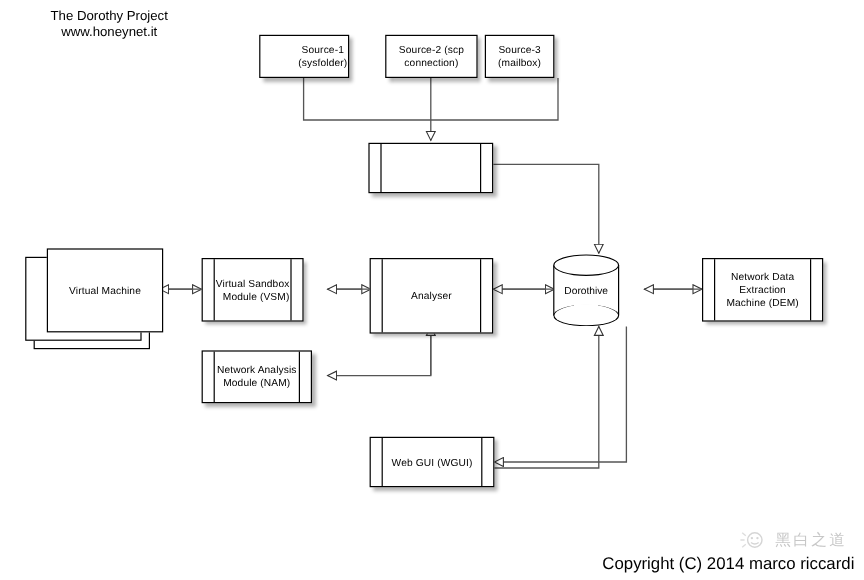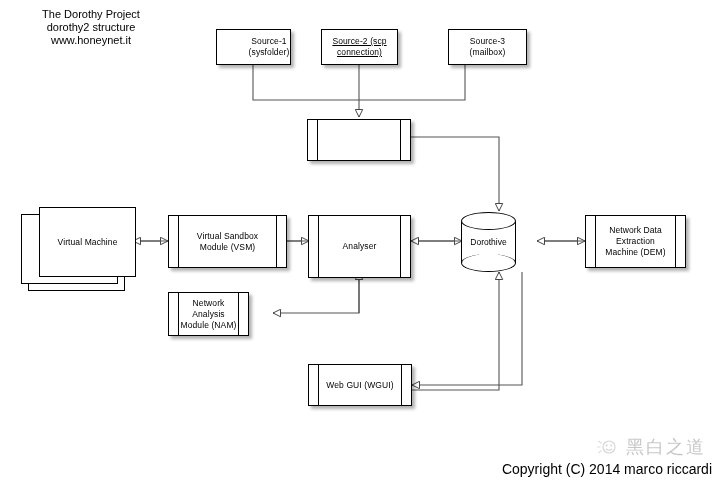--- a/index.html
+++ b/index.html
@@ -28,21 +28,21 @@
   
   .cyl{position:absolute;}
   .cyl .body{position:absolute;left:0;right:0;top:9px;bottom:9px;background:#fff;border-left:1px solid #000;border-right:1px solid #000;}
   .cyl .top,.cyl .bot{position:absolute;left:0;right:0;height:18px;border:1px solid #000;border-radius:50%;background:#fff;box-sizing:border-box;}
   .cyl .top{top:0;}
   .cyl .bot{bottom:0;border-top:none;background:transparent;}
   .cyl .cap-label{position:absolute;inset:0;display:flex;align-items:center;justify-content:center;font-size:8.5px;}
   .title{position:absolute;left:6px;top:8px;width:170px;text-align:center;font-size:11px;line-height:13px;}
   .copyright{position:absolute;right:8px;bottom:6px;font-size:14px;text-align:right;white-space:nowrap;}
   .watermark{position:absolute;right:14px;bottom:24px;display:flex;align-items:center;gap:5px;opacity:.55;}
-  .watermark .wm-text{font-size:18px;color:#9a9a9a;letter-spacing:2px;font-family:"DejaVu Sans",sans-serif;}
+  .watermark .wm-text{font-size:13px;color:#9a9a9a;letter-spacing:2px;font-family:"DejaVu Sans",sans-serif;}
 </style>
 </head>
 <body>
 
 <svg id="canvas" viewBox="0 0 720 483" xmlns="http://www.w3.org/2000/svg">
   <defs>
     <marker id="ah" markerWidth="9" markerHeight="9" refX="8" refY="4.5" orient="auto" markerUnits="userSpaceOnUse">
       <path d="M0.5,0.8 L8,4.5 L0.5,8.2 Z" fill="#ffffff" stroke="#333" stroke-width="0.9"></path>
     </marker>
     <marker id="ah2" markerWidth="9" markerHeight="9" refX="8" refY="4.5" orient="auto" markerUnits="userSpaceOnUse">
@@ -73,51 +73,50 @@
     <path d="M359,313 L359,272" marker-end="url(#ah)"></path>
 
     <path d="M360,390 L499,390 L499,272" marker-end="url(#ah)"></path>
 
     <path d="M522,272 L522,385 L412,385" marker-end="url(#ah)"></path>
   </g>
 </svg>
 
 <div class="title">
   <div>The Dorothy Project</div>
-  <div>dorothy2 structure</div>
   <div>www.honeynet.it</div>
 </div>
 
 <div class="node box" style="left:216px;top:29px;width:75px;height:36px;padding-left:31px;">
   <span class="lbl">Source-1
 (sysfolder)</span>
 </div>
-<div class="node box" style="left:321px;top:29px;width:77px;height:36px;text-decoration:underline;">
+<div class="node box" style="left:321px;top:29px;width:77px;height:36px;">
   <span class="lbl">Source-2 (scp
 connection)</span>
 </div>
-<div class="node box" style="left:448px;top:29px;width:79px;height:36px;text-align:center;">
+<div class="node box" style="left:404px;top:29px;width:58px;height:36px;text-align:center;">
   <span class="lbl">Source-3
 (mailbox)</span>
 </div>
 
 <div class="node box module" style="left:307px;top:119px;width:104px;height:42px;">
   <span class="bar l"></span>
   <span class="bar r"></span>
 </div>
 
 <div class="stack" style="left:14px;top:207px;width:119px;height:85px;">
   <div class="sheet" style="left:14px;top:14px;width:97px;height:70px;"></div>
   <div class="sheet" style="left:7px;top:7px;width:97px;height:70px;"></div>
   <div class="sheet" style="left:0;top:0;width:97px;height:70px;display:flex;align-items:center;justify-content:center;margin-left:25px;">
     <span class="lbl">Virtual Machine</span>
   </div>
 </div>
 
-<div class="node box module" style="left:168px;top:215px;width:119px;height:53px;">
+<div class="node box module" style="left:168px;top:215px;width:85px;height:53px;text-align:right;">
   <span class="bar l"></span>
   <span class="bar r"></span>
   <span class="lbl">Virtual Sandbox
 Module (VSM)</span>
 </div>
 
 <div class="node box module" style="left:308px;top:215px;width:103px;height:63px;">
   <span class="bar l"></span>
   <span class="bar r"></span>
   <span class="lbl">Analyser</span>
@@ -131,21 +130,21 @@
 </div>
 
 <div class="node box module" style="left:585px;top:215px;width:101px;height:53px;">
   <span class="bar l"></span>
   <span class="bar r"></span>
   <span class="lbl">Network Data
 Extraction
 Machine (DEM)</span>
 </div>
 
-<div class="node box module" style="left:168px;top:292px;width:81px;height:44px;">
+<div class="node box module" style="left:168px;top:292px;width:92px;height:44px;">
   <span class="bar l"></span>
   <span class="bar r"></span>
   <span class="lbl">Network Analysis
 Module (NAM)</span>
 </div>
 
 <div class="node box module" style="left:308px;top:364px;width:104px;height:42px;text-align:right;">
   <span class="bar l"></span>
   <span class="bar r"></span>
   <span class="lbl">Web GUI (WGUI)</span>

